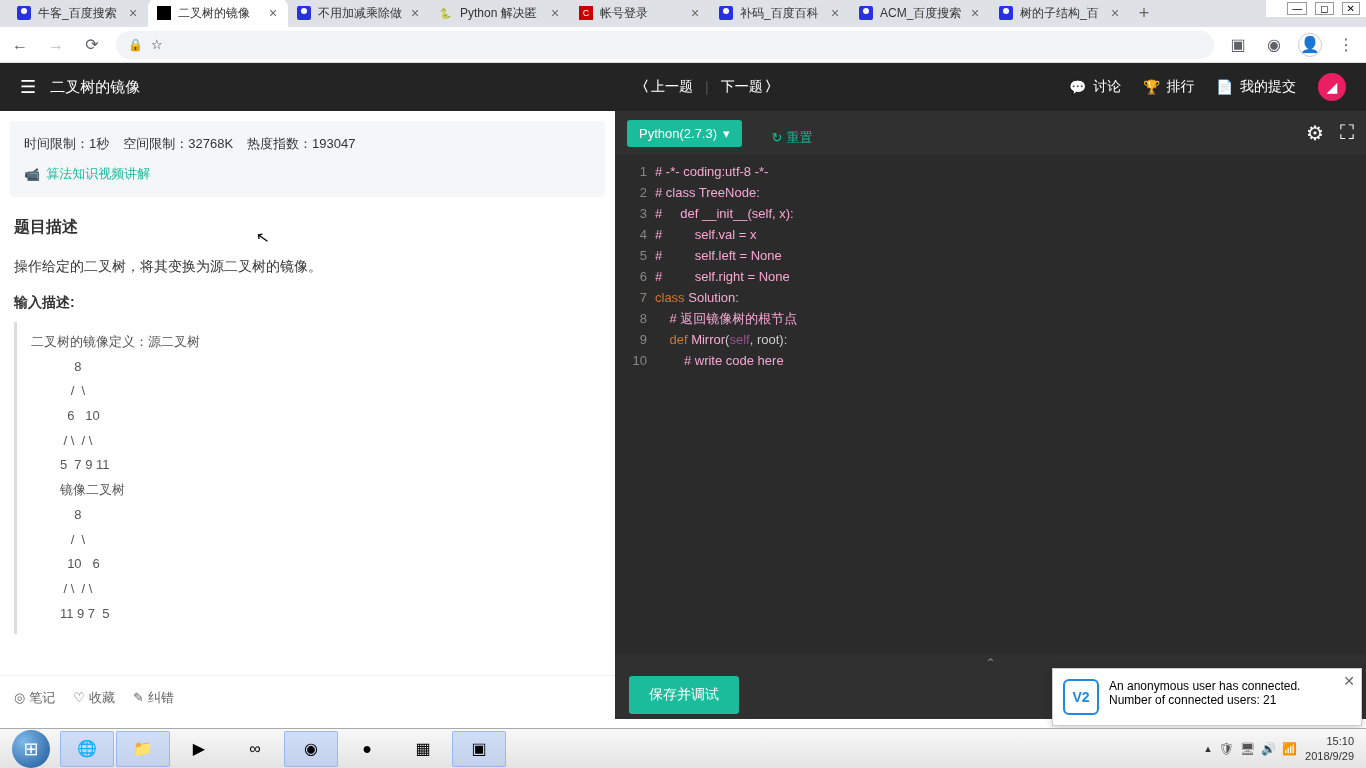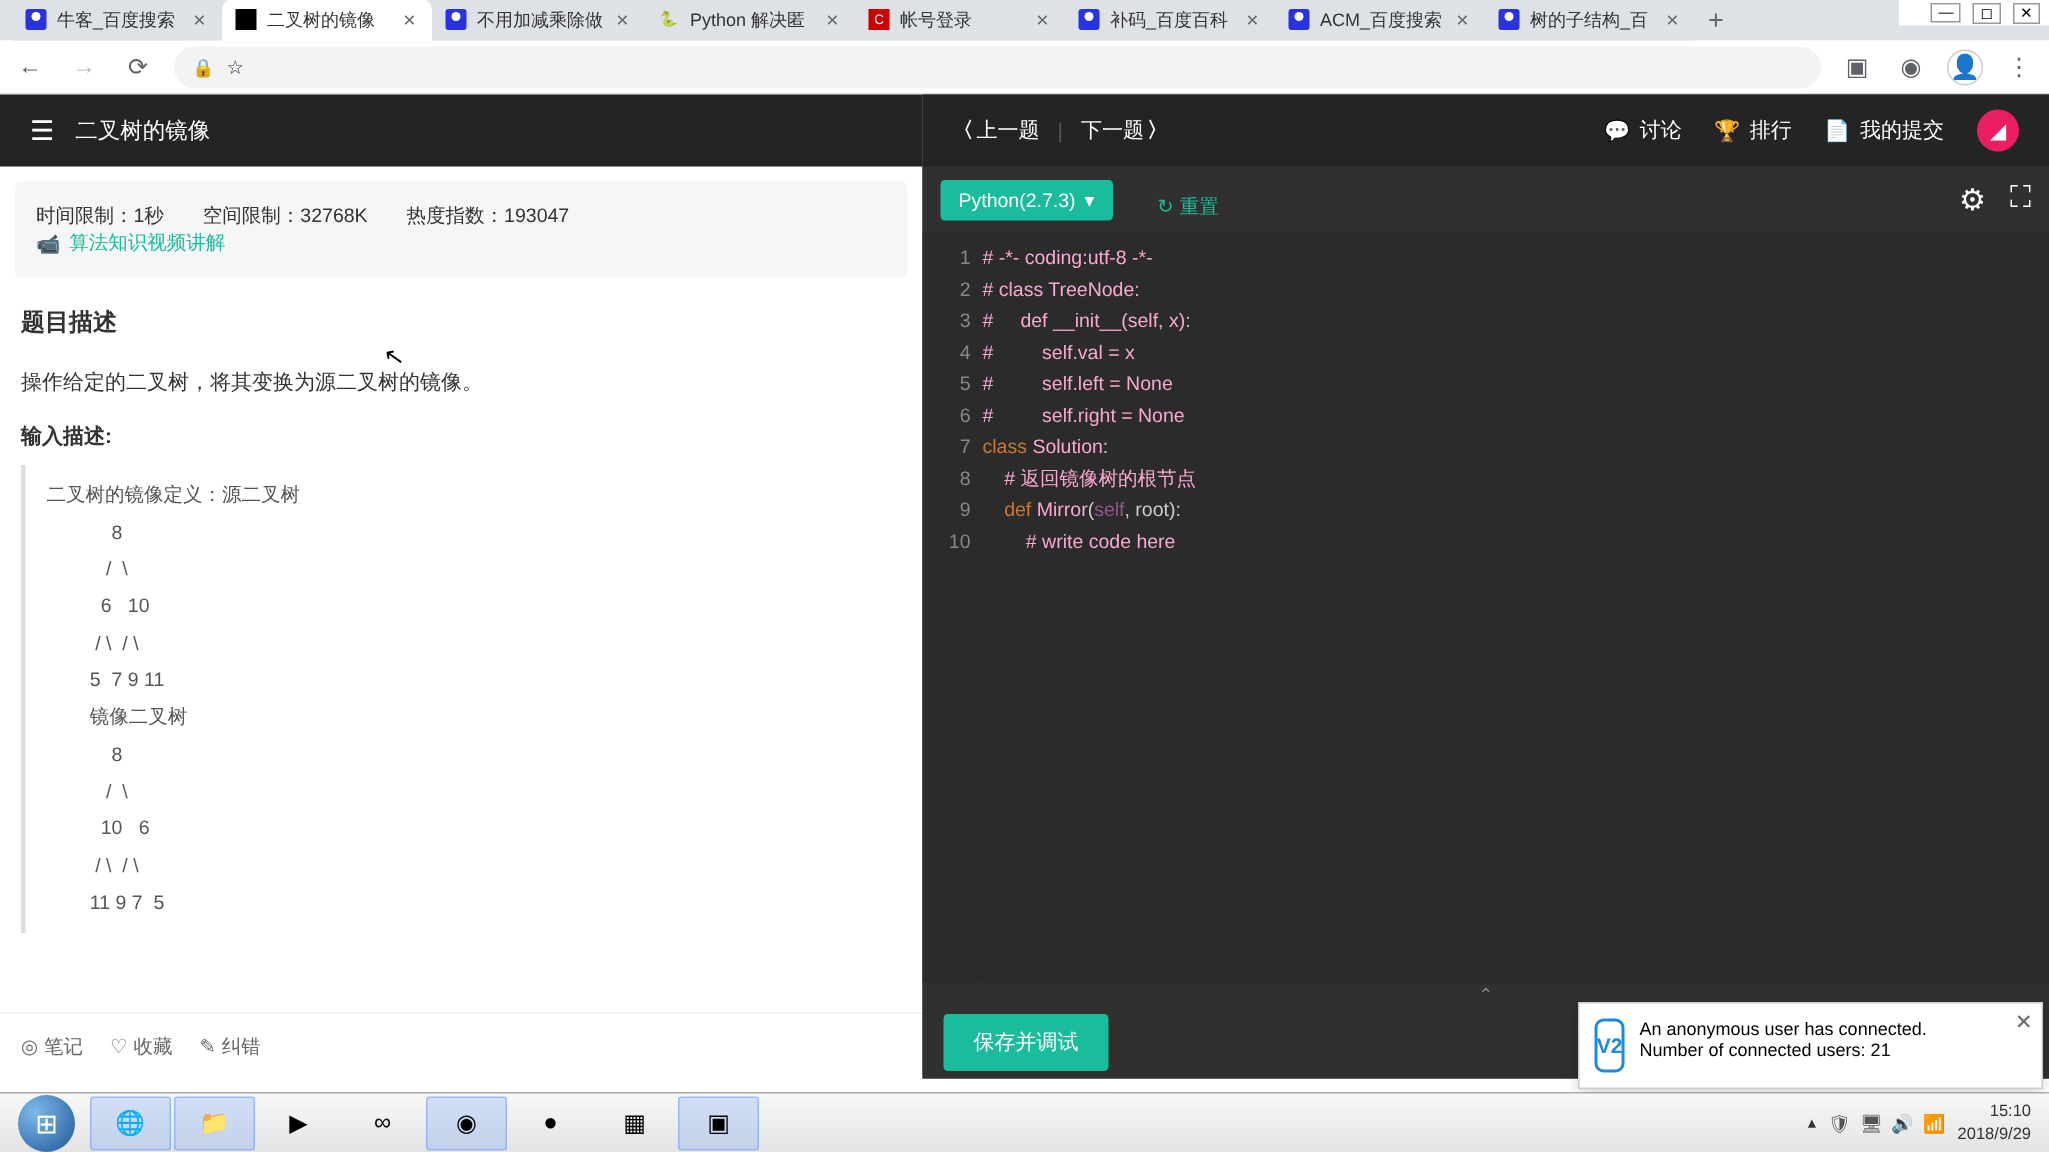--- a/index.html
+++ b/index.html
@@ -19,21 +19,21 @@
 .url-box{flex:1;height:28px;background:#f1f3f4;border-radius:14px;display:flex;align-items:center;padding:0 12px;gap:8px;font-size:13px;color:#333}
 .lock-icon{color:#5f6368;font-size:12px}
 .url-text{flex:1;white-space:nowrap;overflow:hidden}
 .addr-icon{width:24px;height:24px;display:flex;align-items:center;justify-content:center;color:#5f6368;font-size:16px}
 .content{display:flex;height:calc(768px - 36px - 36px - 40px)}
 .left-panel{width:615px;background:#fff;display:flex;flex-direction:column}
 .dark-header{height:48px;background:#242424;color:#fff;display:flex;align-items:center;padding:0 20px;gap:14px;font-size:15px}
 .menu-icon{font-size:18px}
 .left-body{flex:1;overflow-y:auto;padding:0}
 .info-box{margin:10px;padding:14px;background:#f5f6f7;border-radius:4px;font-size:13px;color:#333}
-.info-row{display:flex;gap:26px;margin-bottom:0}
+.info-row{display:flex;gap:14px;margin-bottom:12px}
 .video-link{color:#1abc9c;display:flex;align-items:center;gap:6px;font-size:13px}
 .section{padding:10px 14px}
 .section h2{font-size:16px;font-weight:bold;margin-bottom:20px;color:#333}
 .desc-text{font-size:14px;color:#333;margin-bottom:18px}
 .sub-title{font-size:14px;font-weight:bold;color:#333;margin-bottom:10px}
 .code-block{border-left:3px solid #ddd;padding:8px 14px;font-family:Liberation Sans, sans-serif;font-size:13px;line-height:1.9;color:#555;white-space:pre}
 .left-footer{height:44px;border-top:1px solid #eee;display:flex;align-items:center;padding:0 14px;gap:18px;font-size:13px;color:#666}
 .footer-btn{display:flex;align-items:center;gap:4px}
 .right-panel{flex:1;background:#242424;display:flex;flex-direction:column;position:relative}
 .right-header{height:48px;background:#242424;display:flex;align-items:center;justify-content:space-between;padding:0 20px;color:#fff;font-size:14px}
@@ -60,21 +60,21 @@
 .save-btn{background:#1abc9c;color:#fff;padding:10px 20px;border-radius:3px;font-size:14px}
 .taskbar{position:absolute;bottom:0;left:0;right:0;height:40px;background:linear-gradient(#f8f8f8,#e3e3e3);border-top:1px solid #aaa;display:flex;align-items:center;justify-content:space-between;padding:0 4px}
 .task-left{display:flex;align-items:center;gap:2px;height:100%}
 .task-btn{width:54px;height:36px;display:flex;align-items:center;justify-content:center;border-radius:2px}
 .task-btn.active{background:rgba(100,150,255,.25);border:1px solid rgba(100,150,255,.5)}
 .start-orb{width:38px;height:38px;border-radius:50%;background:radial-gradient(circle at 30% 30%,#7db9e8,#1e5799);display:flex;align-items:center;justify-content:center;color:#fff;font-size:18px}
 .task-right{display:flex;align-items:center;gap:8px;font-size:11px;color:#333;padding-right:8px}
 .tray-icons{display:flex;gap:6px;font-size:12px;color:#555}
 .clock{text-align:right;line-height:1.3}
 .notification{position:absolute;bottom:42px;right:4px;width:310px;background:#fff;border:1px solid #ccc;box-shadow:0 2px 8px rgba(0,0,0,.2);display:flex;padding:10px;gap:10px;font-size:12px}
-.vnc-icon{width:20px;height:36px;border:2px solid #1e88e5;border-radius:6px;display:flex;align-items:center;justify-content:center;color:#1e88e5;font-weight:bold;font-size:14px}
+.vnc-icon{width:36px;height:36px;border:2px solid #1e88e5;border-radius:6px;display:flex;align-items:center;justify-content:center;color:#1e88e5;font-weight:bold;font-size:14px}
 .notif-close{position:absolute;top:4px;right:6px;font-size:14px;color:#666}
 .cursor{position:absolute;top:228px;left:256px;font-size:16px;color:#000;pointer-events:none;transform:rotate(-10deg)}
 .baidu-icon{width:14px;height:14px;background:#2932e1;border-radius:2px;position:relative}
 .baidu-icon::after{content:"";position:absolute;width:6px;height:6px;background:#fff;border-radius:50%;top:2px;left:4px}
 .nc-icon{width:14px;height:14px;background:#000}
 </style>
 </head>
 <body>
 
 <div class="titlebar">

